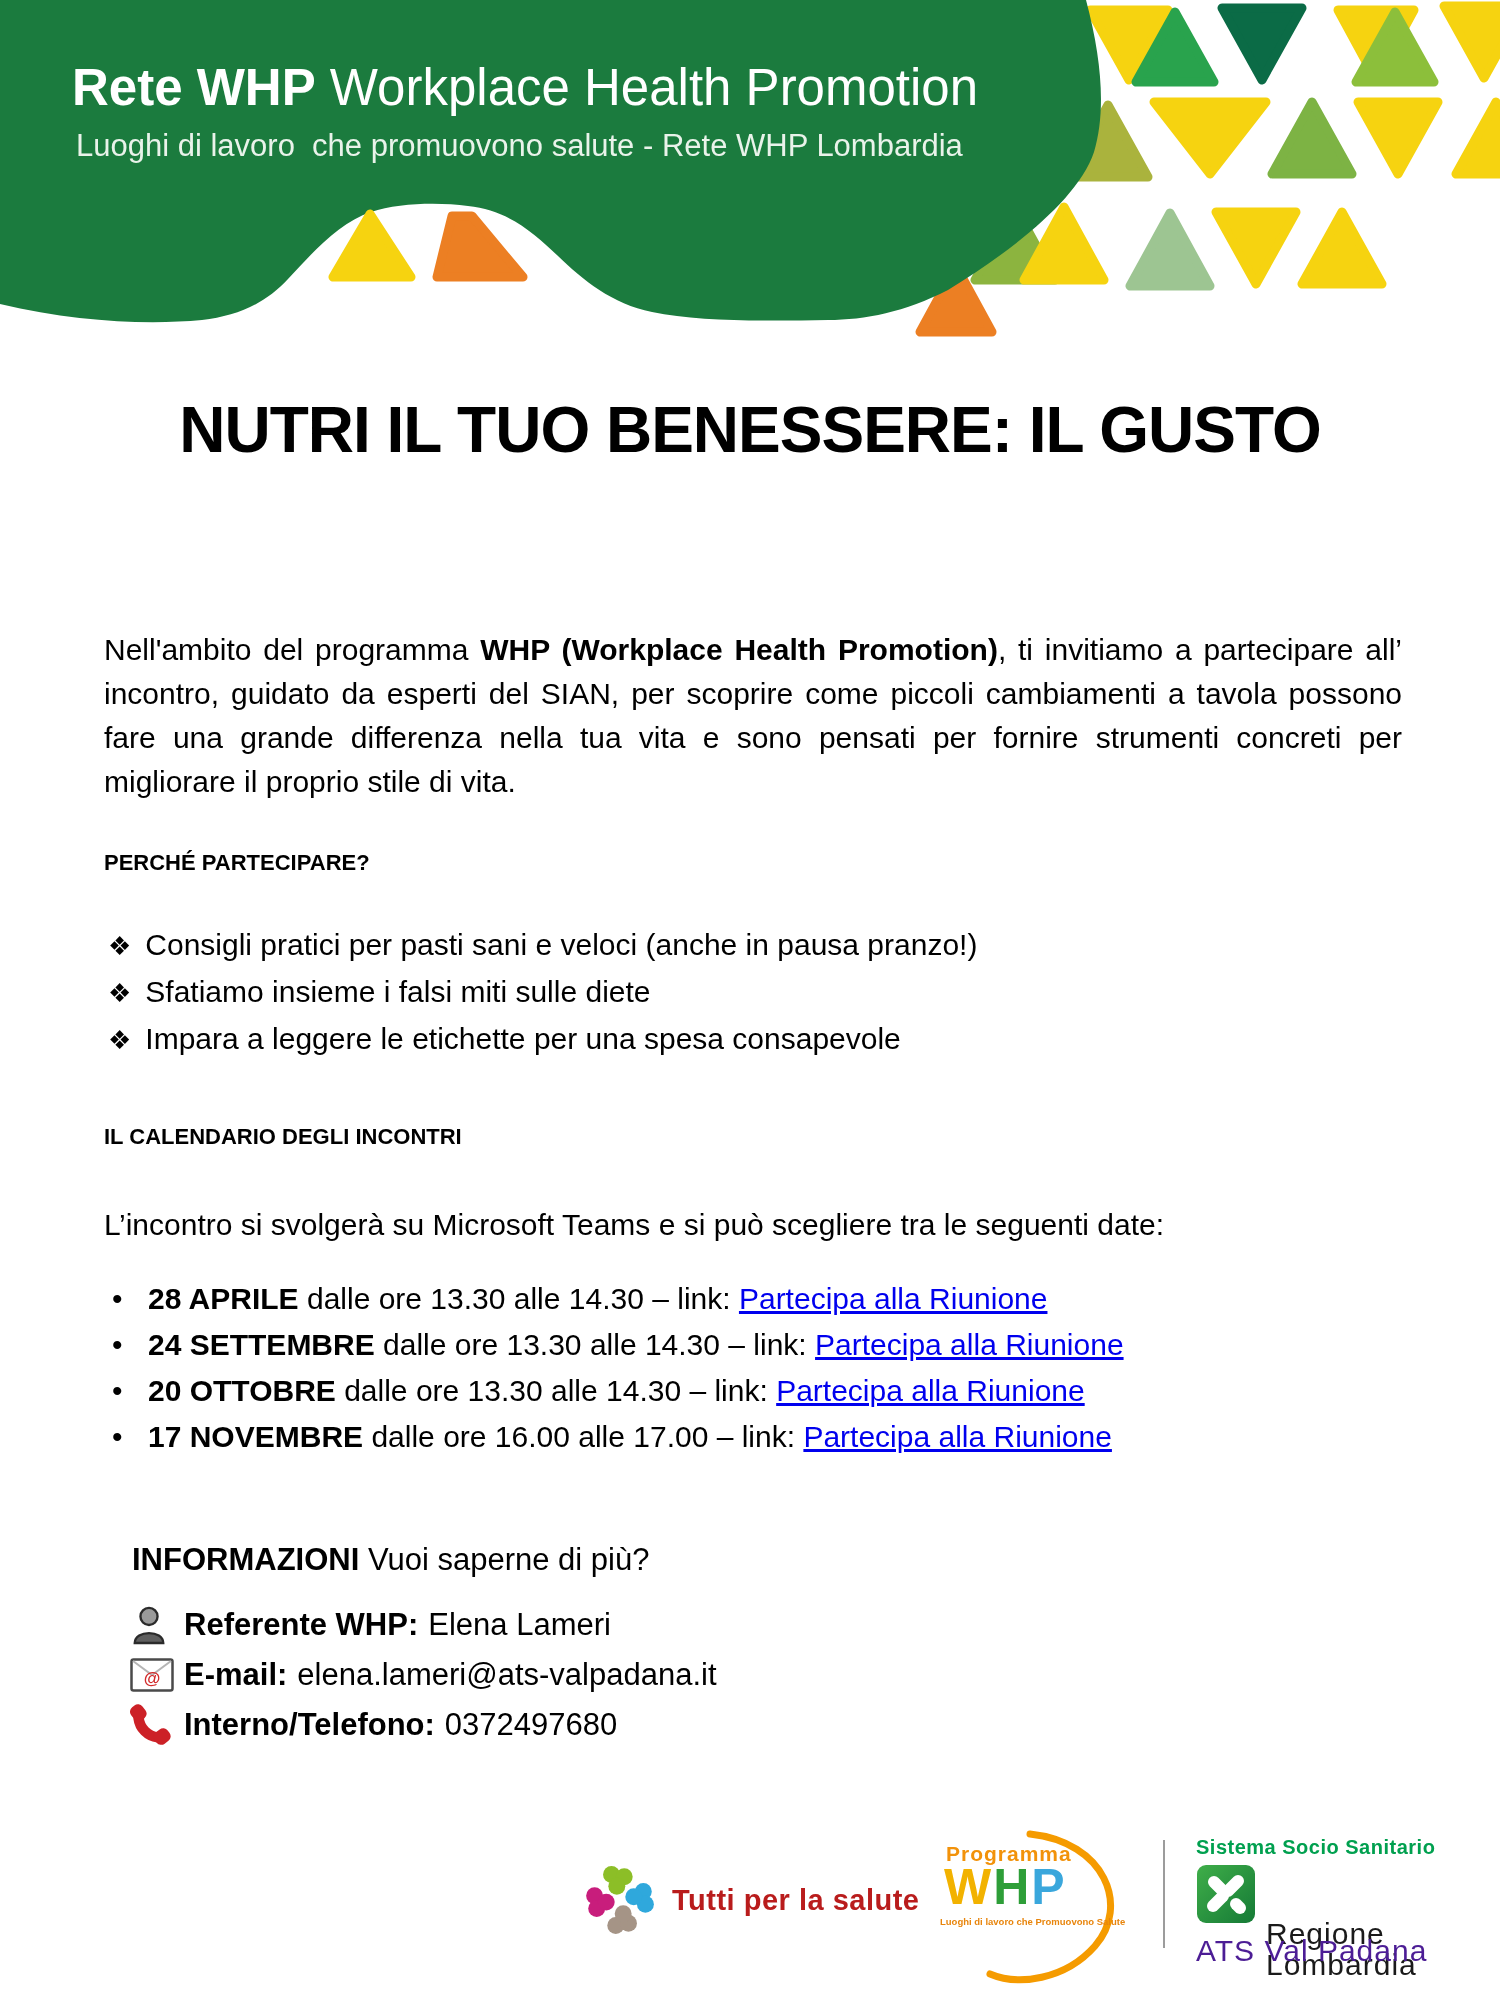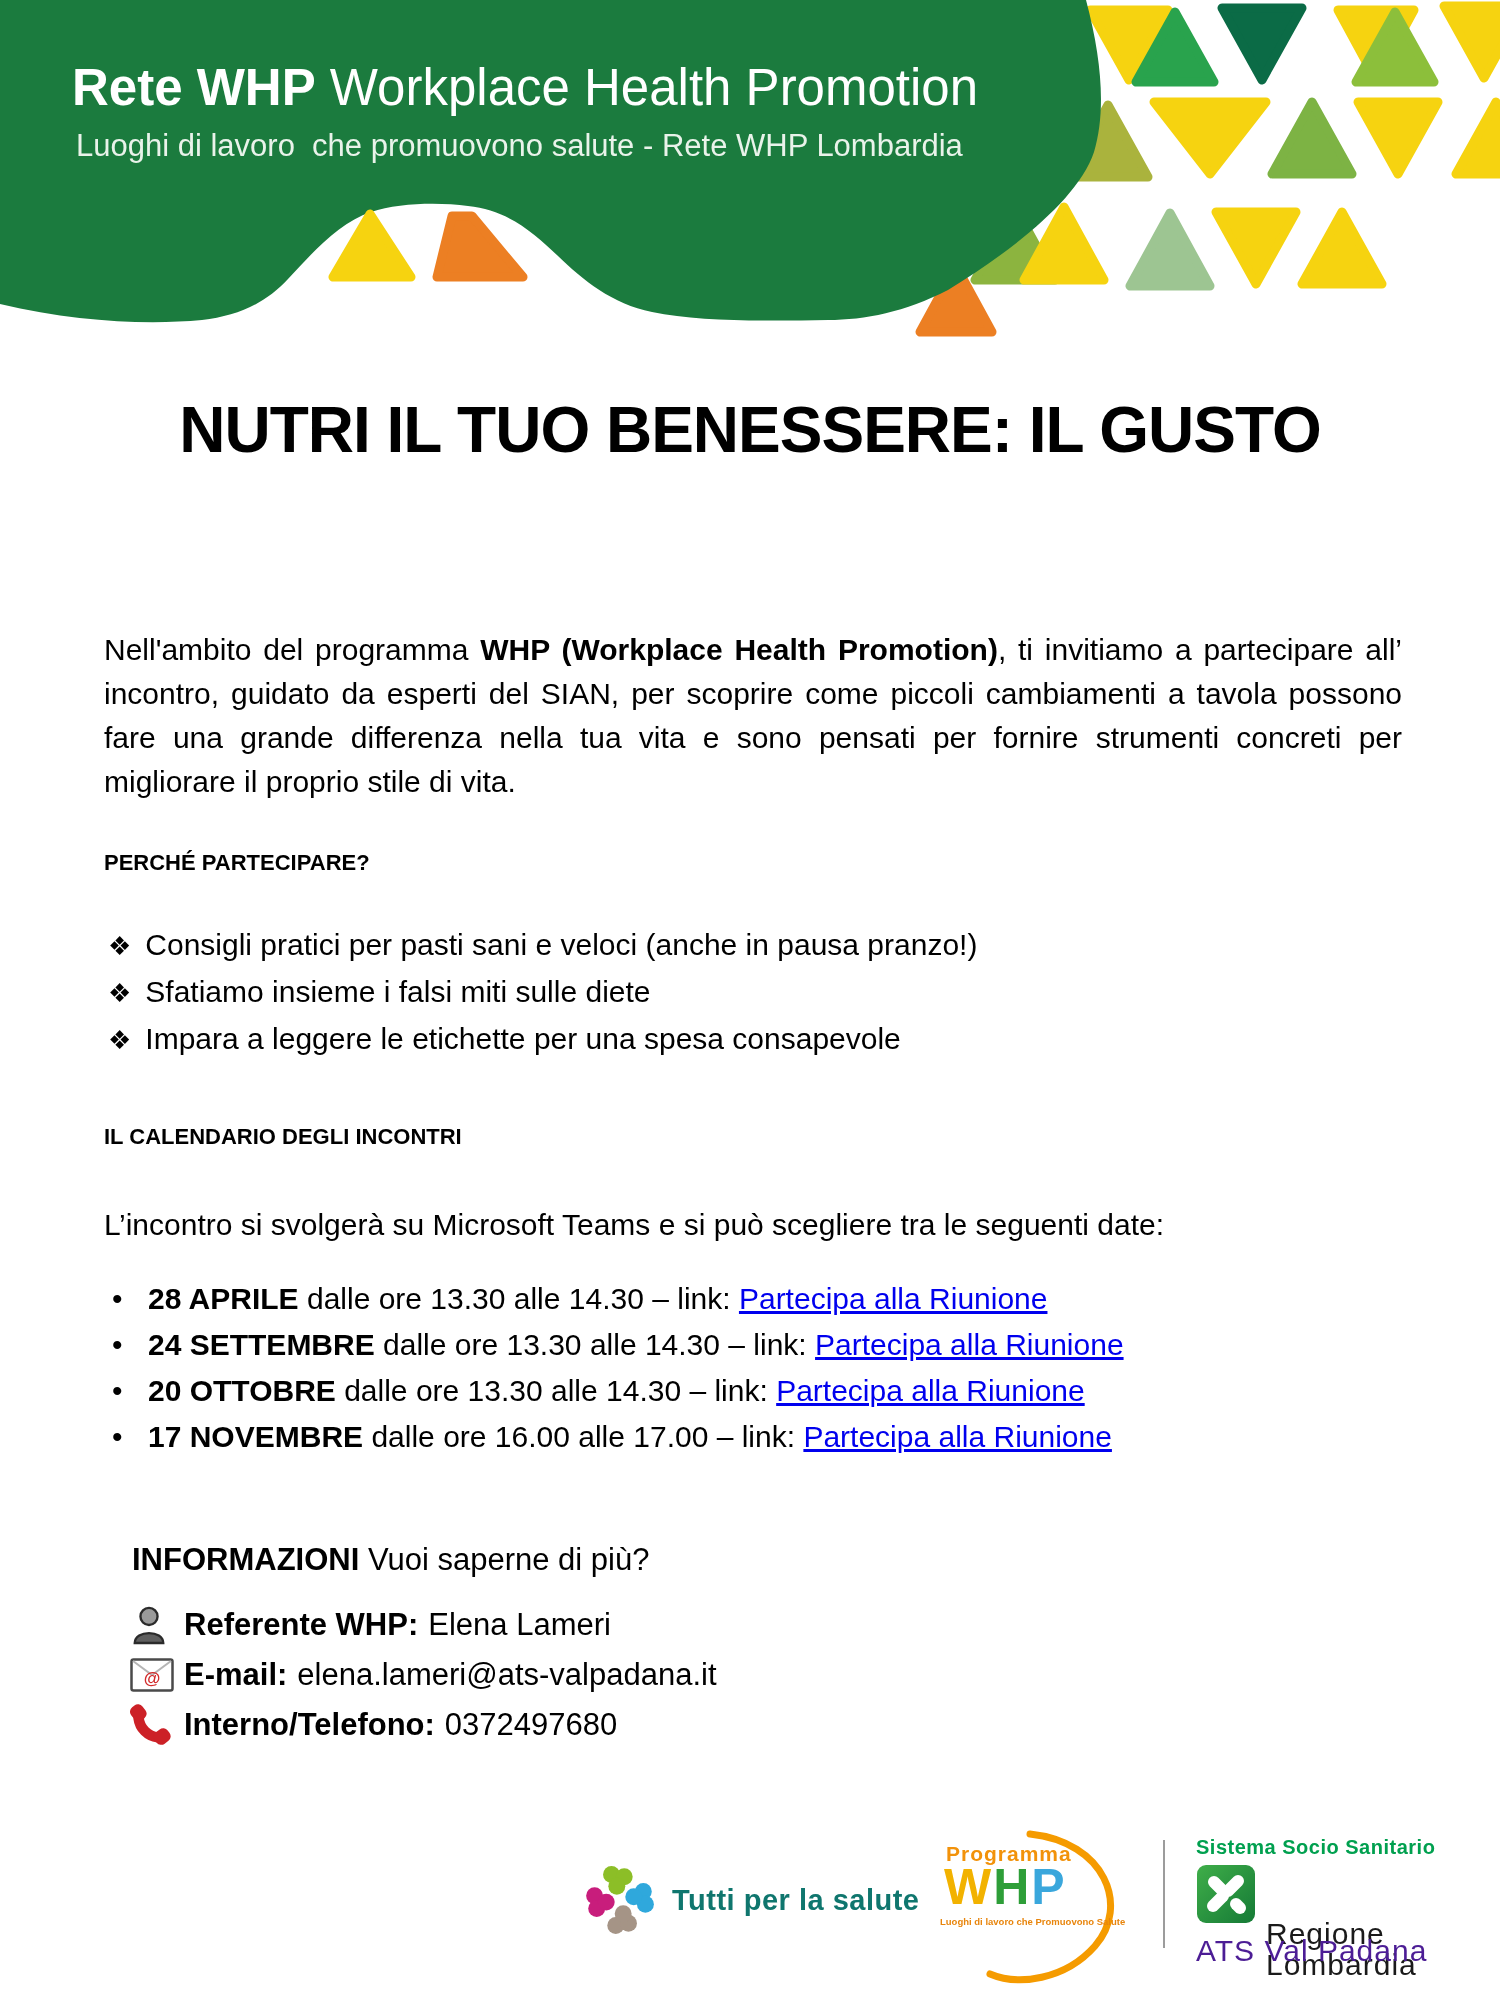--- a/index.html
+++ b/index.html
@@ -36,21 +36,21 @@
   .events a{color:#0000EE;text-decoration:underline;}
   
   .info-heading{position:absolute;left:132px;top:1542px;font-size:31px;}
   .info-heading .bold{font-weight:700;}
   .contacts{position:absolute;left:130px;top:1600px;list-style:none;margin:0;padding:0;}
   .contacts li{display:flex;align-items:center;height:50px;font-size:31px;white-space:nowrap;}
   .contacts .cicon{width:46px;display:inline-flex;justify-content:flex-start;align-items:center;margin-right:8px;}
   .contacts .lbl{font-weight:700;margin-right:10px;}
   
   .tutti-icon{position:absolute;left:584px;top:1864px;width:72px;height:72px;}
-  .tutti-text{position:absolute;left:672px;top:1884px;font-size:29px;font-weight:700;color:#0f766e;letter-spacing:0.5px;}
+  .tutti-text{position:absolute;left:672px;top:1884px;font-size:29px;font-weight:700;color:#b91c1c;letter-spacing:0.5px;}
   .whp-logo{position:absolute;left:930px;top:1828px;width:230px;height:165px;}
   .whp-programma{position:absolute;left:16px;top:14px;color:#F2920A;font-size:21px;font-weight:700;letter-spacing:1px;}
   .whp-letters{position:absolute;left:14px;top:30px;font-size:50px;font-weight:800;letter-spacing:2px;}
   .whp-letters .w{color:#F2B200;}
   .whp-letters .h{color:#2E9E38;}
   .whp-letters .p{color:#3AA7DC;}
   .whp-tagline{position:absolute;left:10px;top:88px;font-size:9.5px;font-weight:700;color:#E8850C;white-space:nowrap;}
   .whp-arc{position:absolute;left:0;top:0;width:230px;height:165px;}
   .footer-divider{position:absolute;left:1163px;top:1840px;width:2px;height:108px;background:#9c9c9c;}
   .sistema{position:absolute;left:1196px;top:1836px;font-size:20px;font-weight:700;color:#00A04F;letter-spacing:0.5px;}

